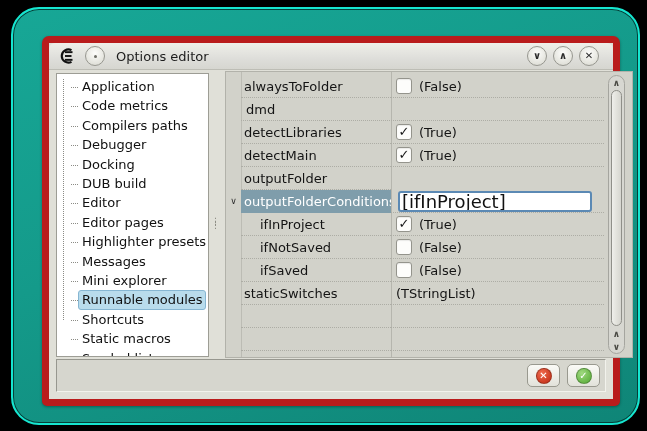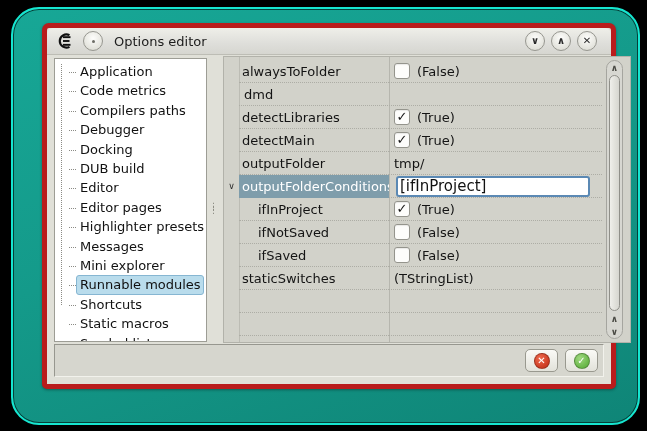--- a/index.html
+++ b/index.html
@@ -11,22 +11,22 @@
   
   .frame{
     position:absolute;left:11px;top:7px;width:625px;height:414px;
     border-radius:28px;
     background:linear-gradient(160deg,#17a796 0%,#149a8a 45%,#0f8577 100%);
     border:2px solid #16e6d0;
     box-shadow:0 0 0 1px #063f38 inset;
   }
   
   .window{
-    position:absolute;left:42px;top:23px;width:564px;height:356px;
-    background:#e0e0d8;border:5px solid #b91c1c;border-radius:7px 7px 5px 5px;
+    position:absolute;left:42px;top:36px;width:564px;height:356px;
+    background:#e0e0d8;border:7px solid #b91c1c;border-radius:7px 7px 5px 5px;
     box-shadow:0 1px 3px rgba(0,0,0,.35);
   }
   
   .titlebar{
     position:absolute;left:0;top:0;right:0;height:27px;
     background:linear-gradient(#efefe9,#dededa 60%,#d6d6d0);
     border-bottom:1px solid #bdbdb5;border-radius:6px 6px 0 0;
     display:flex;align-items:center;padding:0 8px;box-sizing:border-box;
   }
   .app-icon{width:20px;height:16px;margin-right:8px;flex:0 0 auto;}
@@ -83,21 +83,21 @@
   }
   .prow.sel .cell-n{background:#7f9dab;color:#fff;border-bottom-color:#7f9dab;}
   .cb{
     width:14px;height:14px;border:1px solid #94948c;border-radius:3px;background:#fdfdfb;
     box-shadow:inset 0 1px 1px rgba(0,0,0,.08);margin-right:7px;flex:0 0 auto;
     display:flex;align-items:center;justify-content:center;
   }
   .cb i{font-style:normal;font-size:13px;font-weight:bold;color:#161616;line-height:1;margin-top:-2px;}
   .editbox{
     width:186px;height:17px;border:2px solid #5b89b4;border-radius:3px;background:#fff;
-    font-family:"DejaVu Sans","Liberation Sans",sans-serif;font-size:15px;color:#111;
+    font-family:"DejaVu Sans","Liberation Sans",sans-serif;font-size:18px;color:#111;
     padding:0 2px;outline:none;margin-left:2px;
   }
   
   .vscroll{
     position:absolute;right:7px;top:3px;width:17px;height:279px;
     background:#d7d7d1;border:1px solid #a5a59f;border-radius:9px;box-sizing:border-box;
     display:flex;flex-direction:column;align-items:center;
   }
   .varrow{height:13px;flex:0 0 auto;display:flex;align-items:center;justify-content:center;
     font-size:9px;font-weight:bold;color:#4a4a44;width:100%;}
@@ -224,23 +224,20 @@
           <span class="cb">
               <i>✓</i>
             </span>
           <span>(True)</span>
         </div>
       </div>
 
       <div class="prow">
         <div class="cell-m"></div>
         <div class="cell-n">outputFolder</div>
-        <div class="cell-v">
-          <span>tmp/</span>
-        </div>
       </div>
 
       <div class="prow sel">
         <div class="cell-m">
           <span class="expand-glyph">∨</span>
         </div>
         <div class="cell-n">outputFolderConditions</div>
         <div class="cell-v">
           <input class="editbox" value="[ifInProject]" style="">
         </div>

